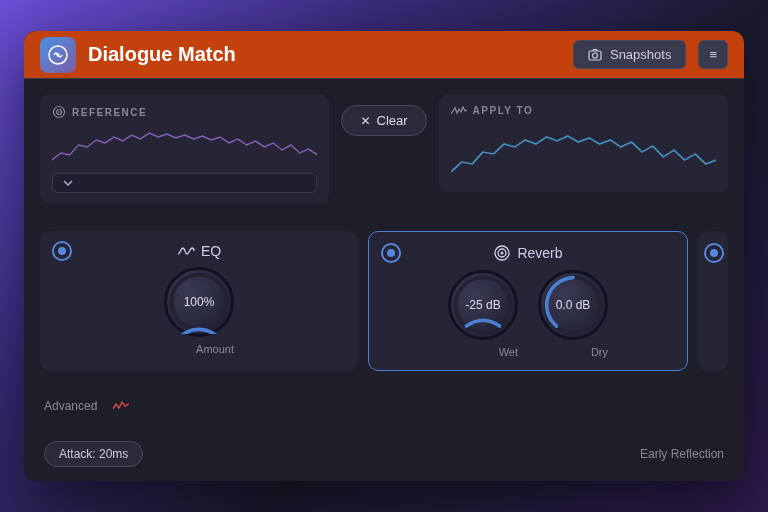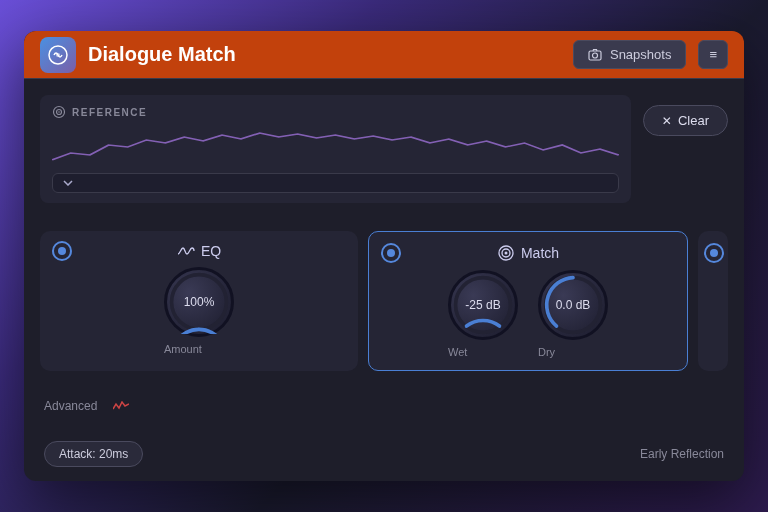--- a/index.html
+++ b/index.html
@@ -250,21 +250,21 @@
 
     .module-knobs {
       display: flex;
       gap: 20px;
       justify-content: center;
     }
 
     .knob-container {
       display: flex;
       flex-direction: column;
-      align-items: flex-start;
+      align-items: flex-end;
       gap: 6px;
     }
 
     .knob {
       width: 70px;
       height: 70px;
       border-radius: 50%;
       background: radial-gradient(circle at 35% 35%, #3a3a55, #1a1a2a);
       border: 3px solid #111122;
       display: flex;
@@ -381,20 +381,33 @@
         </div>
       </div>
 
       <div class="capture-area">
         <button class="clear-btn">
           <span style="font-size:12px;">✕</span>
           <span>Clear</span>
         </button>
       </div>
 
+      <div class="apply-panel">
+        <div class="panel-label">
+          <svg width="16" height="10" viewBox="0 0 16 10">
+            <polyline points="0,8 2,5 4,2 6,7 8,3 10,6 12,1 14,5 16,4" fill="none" stroke="#888899" stroke-width="1.3"></polyline>
+          </svg>
+          <span>APPLY TO</span>
+        </div>
+        <div class="waveform-apply">
+          <svg class="waveform-svg" viewBox="0 0 200 60" preserveAspectRatio="none">
+            <polyline points="0,50 8,40 16,42 24,30 32,32 40,22 48,25 56,18 64,22 72,15 80,19 88,14 96,20 104,16 112,22 120,18 128,25 136,20 144,30 152,24 160,35 168,28 176,38 184,32 192,42 200,38" fill="none" stroke="#4a9fd4" stroke-width="1.5" opacity="0.85"></polyline>
+          </svg>
+        </div>
+      </div>
 
     </div>
 
     <div class="modules-row">
 
       <div class="module-card">
         <div class="module-header">
           <div class="module-toggle">
             <div class="module-toggle-inner"></div>
           </div>
@@ -423,21 +436,21 @@
         <div class="module-header">
           <div class="module-toggle">
             <div class="module-toggle-inner"></div>
           </div>
           <span class="module-title">
             <svg width="18" height="18" viewBox="0 0 18 18">
               <circle cx="9" cy="9" r="7" fill="none" stroke="#ccccee" stroke-width="1.3"></circle>
               <circle cx="9" cy="9" r="4" fill="none" stroke="#ccccee" stroke-width="1.3"></circle>
               <circle cx="9" cy="9" r="1.5" fill="#ccccee"></circle>
             </svg>
-            <span>Match</span>
+            <span>Reverb</span>
           </span>
         </div>
         <div class="module-knobs">
           <div class="knob-container">
             <div class="knob">
               <svg class="knob-arc" viewBox="0 0 70 70">
                 <circle cx="35" cy="35" r="30" fill="none" stroke="#222233" stroke-width="4"></circle>
                 <path d="M 17 58 A 30 30 0 0 1 53 58" fill="none" stroke="#4a7fd4" stroke-width="4" stroke-linecap="round"></path>
               </svg>
               <span class="knob-value">-25 dB</span>

